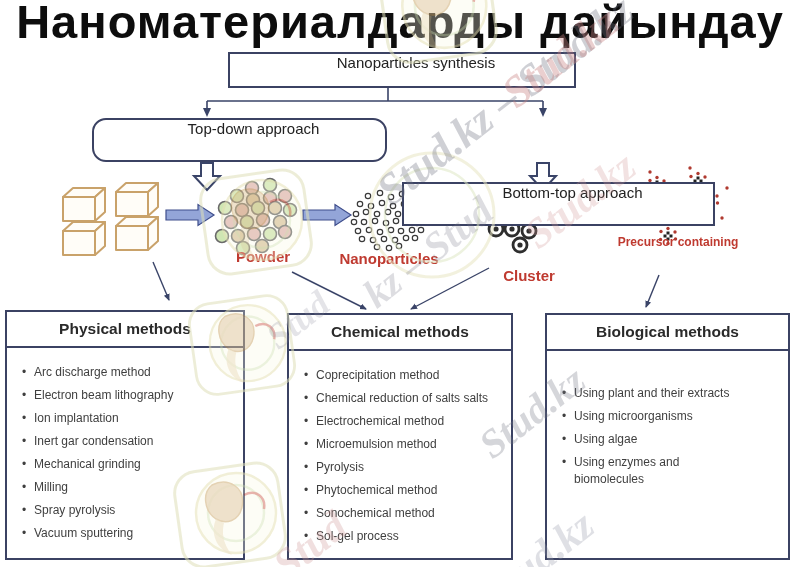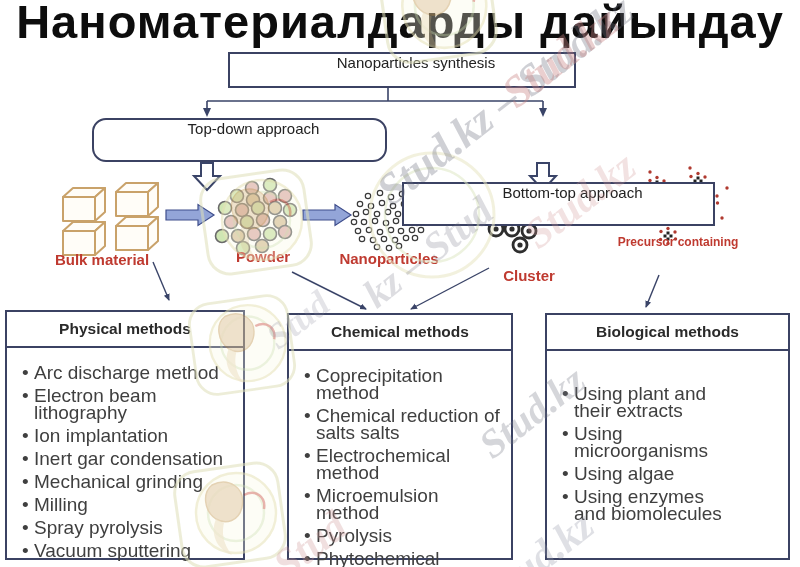--- a/index.html
+++ b/index.html
@@ -25,21 +25,21 @@
   #nano-label{left:327px;top:250px;width:124px;}
   #cluster-label{left:478px;top:240px;width:102px;margin-top:27px;}
   #precursor-label{left:588px;top:234px;width:180px;font-size:12px;line-height:16px;}
   
   .mbox{position:absolute;border:2px solid #3b4263;background:#fff;}
   #physical-box{left:5px;top:310px;width:236px;height:246px;}
   #chemical-box{left:287px;top:313px;width:222px;height:243px;}
   #biological-box{left:545px;top:313px;width:241px;height:243px;}
   .mhead{height:34px;border-bottom:2px solid #3b4263;display:flex;align-items:center;
          justify-content:center;font-size:15.5px;font-weight:bold;color:#2a2a2a;}
-  .mlist{list-style:none;margin:0;padding:16px 10px 0 14px;font-size:19px;font-weight:500;
+  .mlist{list-style:none;margin:0;padding:16px 10px 0 14px;font-size:12px;font-weight:500;
          color:#3f3f3f;}
   .mlist li{position:relative;padding-left:13px;line-height:17px;margin-bottom:6px;}
   .mlist li::before{content:"•";position:absolute;left:1px;}
   #biological-box .mlist{padding-top:34px;padding-right:48px;}
   
   .wm{position:absolute;white-space:nowrap;font-family:"Liberation Serif",serif;
       font-style:italic;font-weight:bold;transform:translate(-50%,-50%) rotate(-38deg);}
 </style>
 </head>
 <body>
@@ -234,21 +234,20 @@
     <div class="fbox" id="synth-box">
       <span>Nanoparticles synthesis</span>
     </div>
     <div class="fbox" id="topdown-box">
       <span>Top-down approach</span>
     </div>
     <div class="fbox" id="bottomtop-box">
       <span>Bottom-top approach</span>
     </div>
 
-    <div class="slabel" id="bulk-label">Bulk material</div>
     <div class="slabel" id="powder-label">Powder</div>
     <div class="slabel" id="nano-label">Nanoparticles</div>
     <div class="slabel" id="cluster-label">Cluster</div>
     <div class="slabel" id="precursor-label">
       <div>Precursor containing</div>
     </div>
 
     <div class="mbox" id="physical-box">
       <div class="mhead">Physical methods</div>
       <ul class="mlist">

